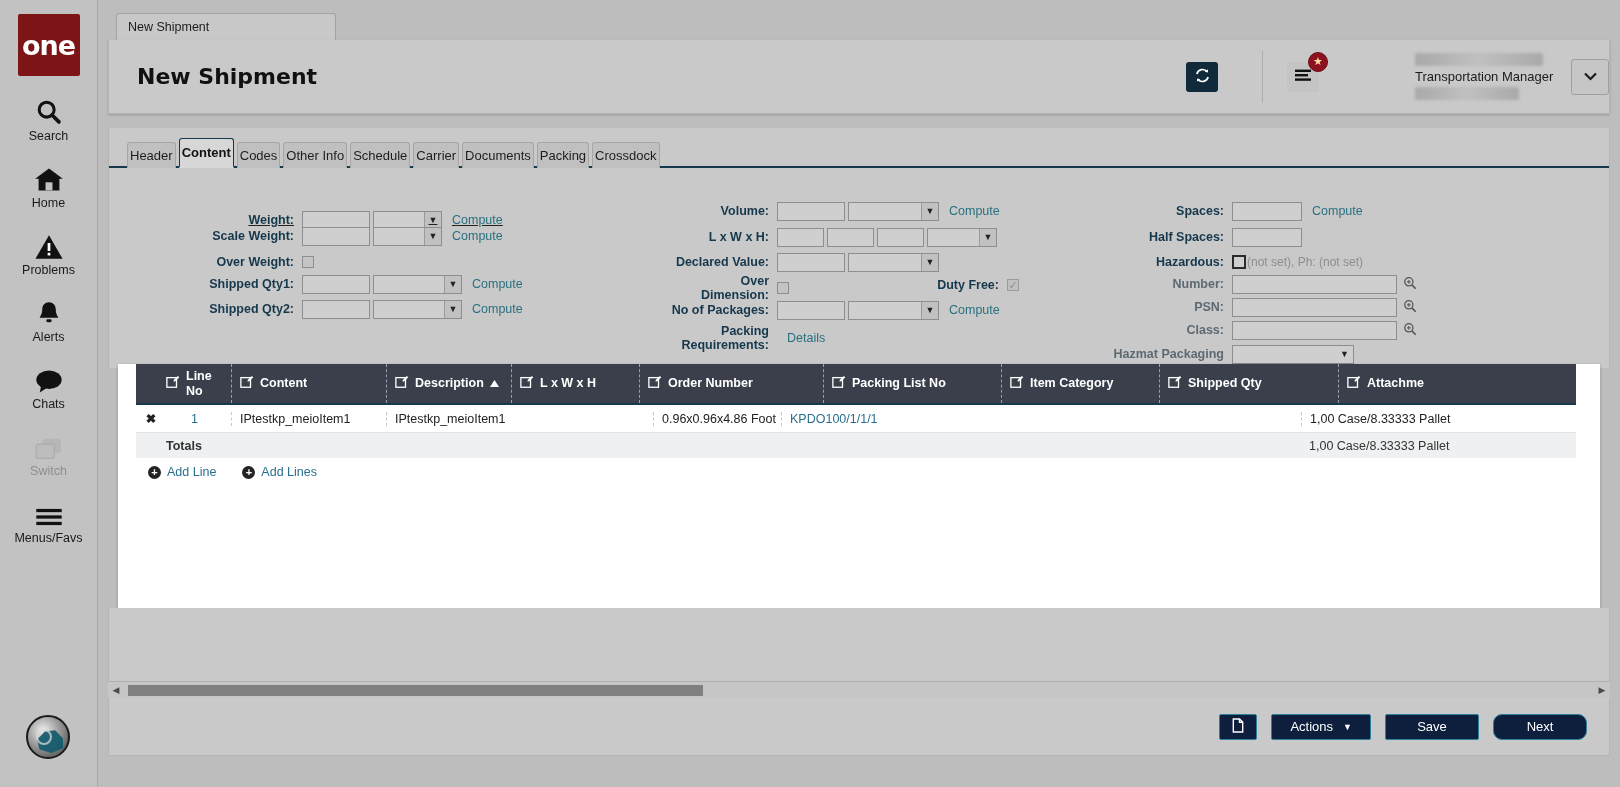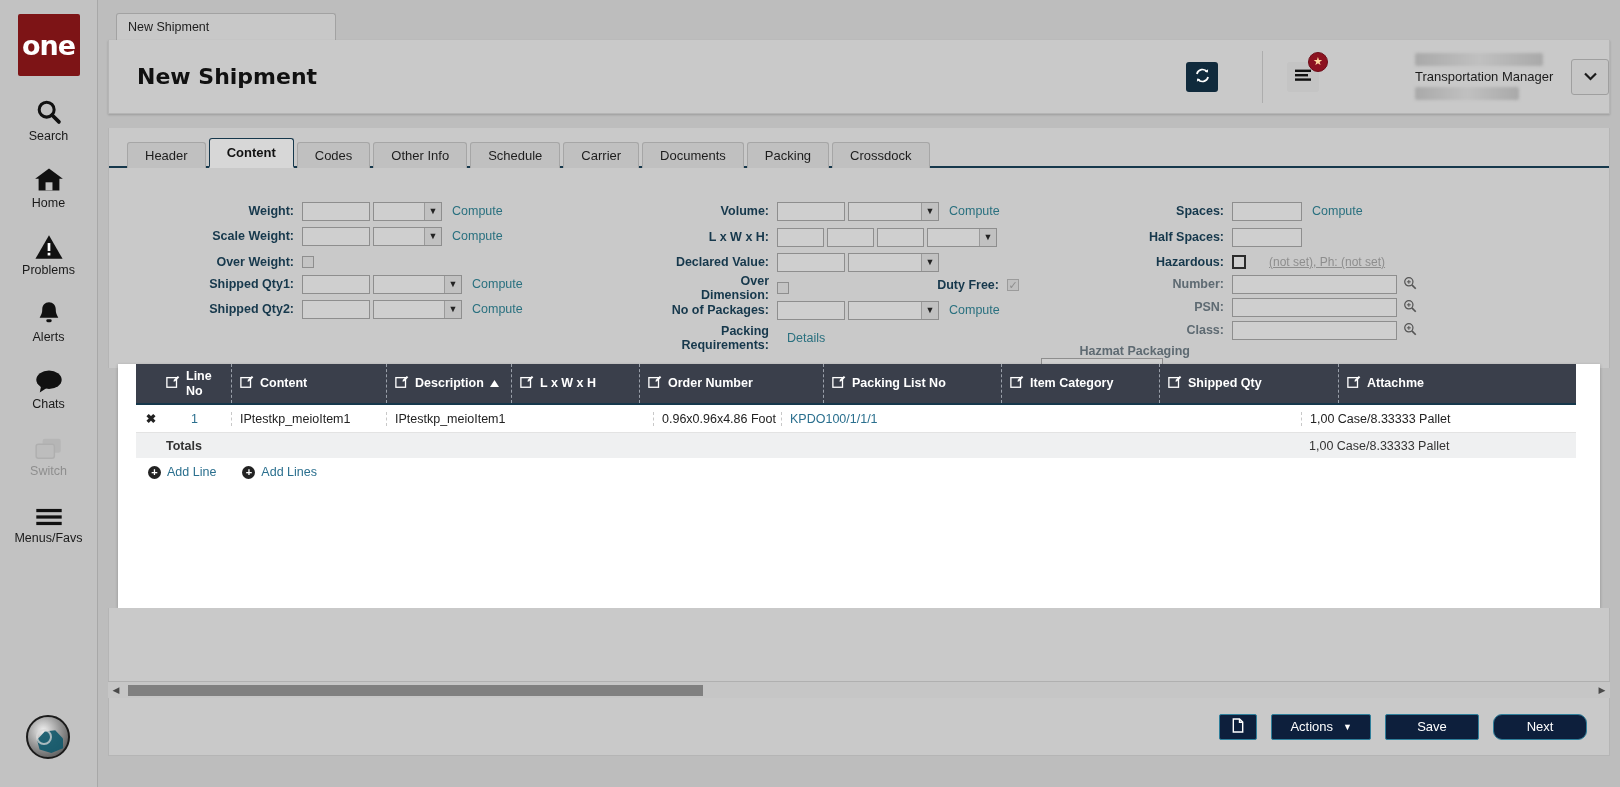--- a/index.html
+++ b/index.html
@@ -96,21 +96,21 @@
   
   .tabs {
     position:absolute; left:108px; top:128px; width:1502px; height:40px;
     background:#c9c9c9; border-left:1px solid #b5b5b5; border-right:1px solid #b5b5b5;
     display:flex; align-items:flex-end; padding-left:18px;
   }
   .tabs:after {
     content:""; position:absolute; left:0; bottom:0; width:100%; height:2px; background:#16384c;
   }
   .tab {
-    height:26px; padding:0 17px; margin-right:3px; background:#c0c0c0;
+    height:26px; padding:0 2px; margin-right:3px; background:#c0c0c0;
     border:1px solid #a6a6a6; border-bottom:none; border-radius:3px 3px 0 0;
     display:flex; align-items:center; font-size:13px; color:#1d1d1d; cursor:pointer;
     position:relative; z-index:2;
   }
   .tab.active {
     background:#d7d7d7; height:30px; font-weight:600; border-color:#16384c;
     border-bottom:2px solid #d7d7d7; color:#111;
   }
 
   
@@ -373,21 +373,21 @@
     <div class="tab">
         <span>Packing</span>
       </div>
     <div class="tab">
         <span>Crossdock</span>
       </div>
   </div>
 
   <div class="formpanel">
 
-    <div class="frow" style="left:60px; top:33px;">
+    <div class="frow" style="left:60px; top:42px;text-decoration:underline;">
       <span class="lab" style="width:125px;">Weight:</span>
       <input class="inp" style="width: 68px; margin-left: 8px;" value="">
       <div class="sel" style="width:69px; margin-left:3px;">
           <span class="car">▼</span>
         </div>
       <span class="lnk" style="margin-left:10px;">Compute</span>
     </div>
 
     <div class="frow" style="left:60px; top:58px;">
       <span class="lab" style="width:125px;">Scale Weight:</span>
@@ -481,21 +481,21 @@
     </div>
 
     <div class="frow" style="left:990px; top:59px;">
       <span class="lab" style="width:125px;">Half Spaces:</span>
       <input class="inp" style="width: 70px; margin-left: 8px;" value="">
     </div>
 
     <div class="frow" style="left:990px; top:84px;">
       <span class="lab" style="width:125px;">Hazardous:</span>
       <span class="cbx strong" style="margin-left:8px;"></span>
-      <span class="muted" style="margin-left:23px;text-decoration:underline;">(not set), Ph: (not set)</span>
+      <span class="muted" style="margin-left:1px;">(not set), Ph: (not set)</span>
     </div>
 
     <div class="frow" style="left:990px; top:129px;">
       <span class="lab dim" style="width:125px;">PSN:</span>
       <input class="inp" style="width: 165px; margin-left: 8px;" value="">
       <span class="mag" style="margin-left:6px;">
         <svg width="14" height="14" viewBox="0 0 18 18">
             <circle cx="7.5" cy="7.5" r="5.3" fill="none" stroke="#555" stroke-width="1.6"></circle>
             <line x1="11.4" y1="11.4" x2="16.4" y2="16.4" stroke="#555" stroke-width="2.1"></line>
             <line x1="5" y1="7.5" x2="10" y2="7.5" stroke="#555" stroke-width="1.3"></line>
@@ -523,21 +523,21 @@
       <span class="mag" style="margin-left:6px;">
         <svg width="14" height="14" viewBox="0 0 18 18">
             <circle cx="7.5" cy="7.5" r="5.3" fill="none" stroke="#555" stroke-width="1.6"></circle>
             <line x1="11.4" y1="11.4" x2="16.4" y2="16.4" stroke="#555" stroke-width="2.1"></line>
             <line x1="5" y1="7.5" x2="10" y2="7.5" stroke="#555" stroke-width="1.3"></line>
             <line x1="7.5" y1="5" x2="7.5" y2="10" stroke="#555" stroke-width="1.3"></line>
           </svg>
       </span>
     </div>
 
-    <div class="frow" style="left:896px; top:176px;flex-direction:column;">
+    <div class="frow" style="left:930px; top:176px;">
       <span class="lab dim" style="width:185px;">Hazmat Packaging</span>
       <div class="sel flat" style="width:122px; margin-left:8px;">
           <span class="car">▼</span>
         </div>
     </div>
     <div class="lab dim" style="position:absolute; left:1055px; top:196px; width:90px; text-align:right;">Group:</div>
   </div>
 
   <div class="gridcard">
 

